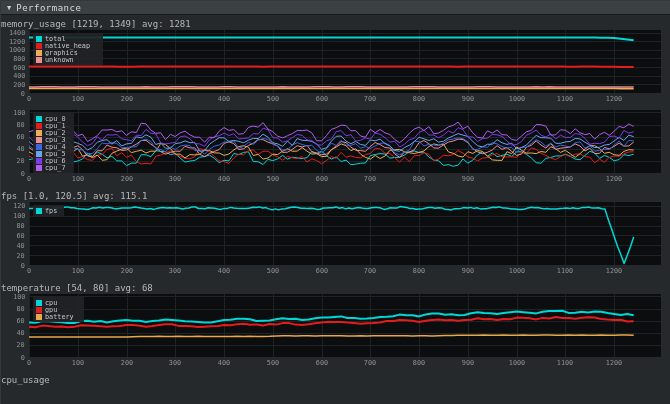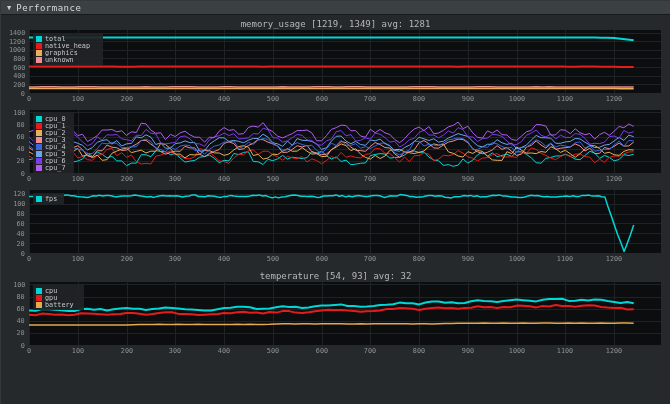--- a/index.html
+++ b/index.html
@@ -4,21 +4,21 @@
 <style>
   html,body{margin:0;padding:0;background:#26292b;}
   body{width:670px;height:404px;overflow:hidden;font-family:"DejaVu Sans Mono","Liberation Mono",monospace;}
   .window{width:670px;height:404px;background:#26292b;box-sizing:border-box;border-left:1px solid #34383a;border-top:1px solid #34383a;position:relative;overflow:hidden;}
   .header{height:14px;background:#3b4042;border-bottom:1px solid #17191a;display:flex;align-items:center;gap:5px;padding-left:6px;box-sizing:border-box;}
   .header .arrow{font-size:7px;color:#cdd0d1;line-height:14px;}
   .header .htitle{font-size:9px;color:#d8dadb;line-height:14px;letter-spacing:0.5px;}
   .charts-panel{position:relative;}
   .chart-block{margin-top:3px;}
   .chart-block + .chart-block{margin-top:6px;}
-  .chart-title{text-align:center;font-size:9px;color:#b4b8ba;height:12px;line-height:12px;white-space:pre;}
+  .chart-title{text-align:left;font-size:9px;color:#b4b8ba;height:12px;line-height:12px;white-space:pre;}
   .plot-row{display:flex;}
   .y-gutter{width:28px;height:63px;position:relative;flex:none;}
   .y-tick{position:absolute;right:4px;font-size:8px;color:#8d9395;line-height:9px;transform:scale(0.85);transform-origin:right center;}
   .plot{position:relative;width:632px;height:63px;background:#0b0d0e;flex:none;}
   .plot svg{position:absolute;left:0;top:0;}
   .legend{position:absolute;left:4px;top:3px;background:rgba(33,36,38,0.93);padding:2px 5px 2px 3px;}
   .legend-item{display:flex;align-items:center;gap:3px;height:7px;}
   .legend-swatch{width:6px;height:6px;flex:none;}
   .legend-label{font-size:8px;color:#c4c8c9;line-height:7px;transform:scale(0.85);transform-origin:left center;white-space:pre;}
   .x-labels{position:relative;height:11px;margin-left:28px;width:632px;}
@@ -198,20 +198,21 @@
           <div class="x-label" style="left: 292.593px;">600</div>
           <div class="x-label" style="left: 341.358px;">700</div>
           <div class="x-label" style="left: 390.123px;">800</div>
           <div class="x-label" style="left: 438.889px;">900</div>
           <div class="x-label" style="left: 487.654px;">1000</div>
           <div class="x-label" style="left: 536.42px;">1100</div>
           <div class="x-label" style="left: 585.185px;">1200</div>
         </div>
       </div>
       <div class="chart-block">
+        <div class="chart-title">fps [1.0, 120.5] avg: 115.1</div>
         <div class="plot-row">
           <div class="y-gutter">
             <div class="y-tick" style="top: 58.5px;">0</div>
             <div class="y-tick" style="top: 48.6562px;">20</div>
             <div class="y-tick" style="top: 38.8125px;">40</div>
             <div class="y-tick" style="top: 28.9688px;">60</div>
             <div class="y-tick" style="top: 19.125px;">80</div>
             <div class="y-tick" style="top: 9.28125px;">100</div>
             <div class="y-tick" style="top: -0.5625px;">120</div>
           </div>
@@ -258,21 +259,21 @@
           <div class="x-label" style="left: 292.593px;">600</div>
           <div class="x-label" style="left: 341.358px;">700</div>
           <div class="x-label" style="left: 390.123px;">800</div>
           <div class="x-label" style="left: 438.889px;">900</div>
           <div class="x-label" style="left: 487.654px;">1000</div>
           <div class="x-label" style="left: 536.42px;">1100</div>
           <div class="x-label" style="left: 585.185px;">1200</div>
         </div>
       </div>
       <div class="chart-block">
-        <div class="chart-title">temperature [54, 93] avg: 32</div>
+        <div class="chart-title">temperature [54, 80] avg: 68</div>
         <div class="plot-row">
           <div class="y-gutter">
             <div class="y-tick" style="top: 58.5px;">0</div>
             <div class="y-tick" style="top: 46.3846px;">20</div>
             <div class="y-tick" style="top: 34.2692px;">40</div>
             <div class="y-tick" style="top: 22.1538px;">60</div>
             <div class="y-tick" style="top: 10.0385px;">80</div>
             <div class="y-tick" style="top: -2.07692px;">100</div>
           </div>
           <div class="plot">
@@ -326,14 +327,17 @@
           <div class="x-label" style="left: 243.827px;">500</div>
           <div class="x-label" style="left: 292.593px;">600</div>
           <div class="x-label" style="left: 341.358px;">700</div>
           <div class="x-label" style="left: 390.123px;">800</div>
           <div class="x-label" style="left: 438.889px;">900</div>
           <div class="x-label" style="left: 487.654px;">1000</div>
           <div class="x-label" style="left: 536.42px;">1100</div>
           <div class="x-label" style="left: 585.185px;">1200</div>
         </div>
       </div>
+      <div class="chart-block">
+        <div class="chart-title">cpu_usage</div>
+      </div>
     </div>
 </div>
 
 </body></html>

